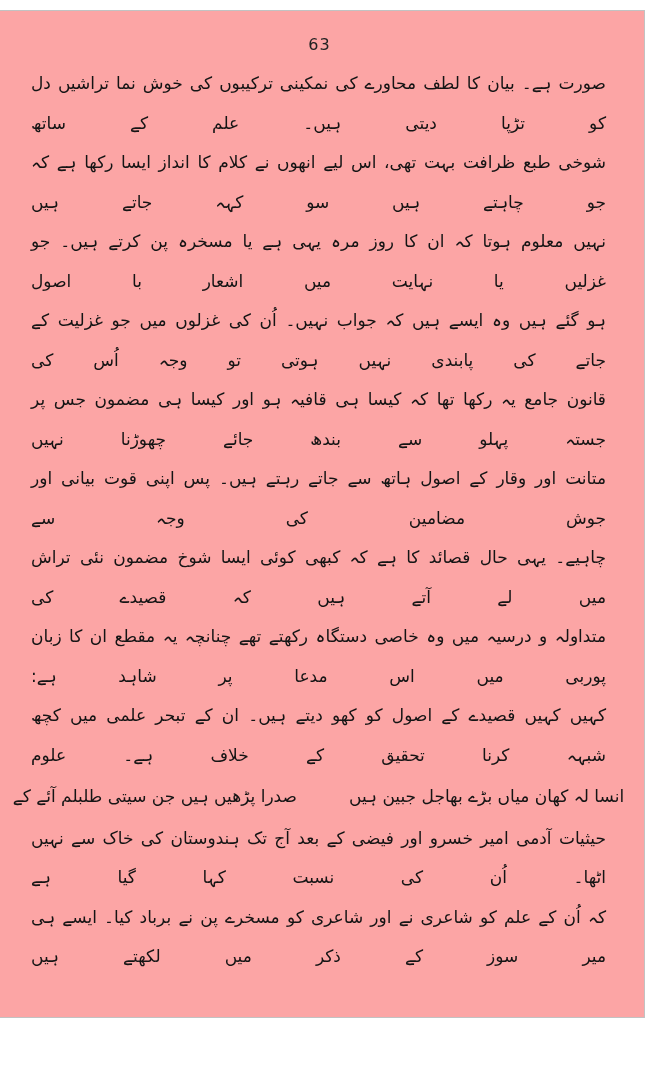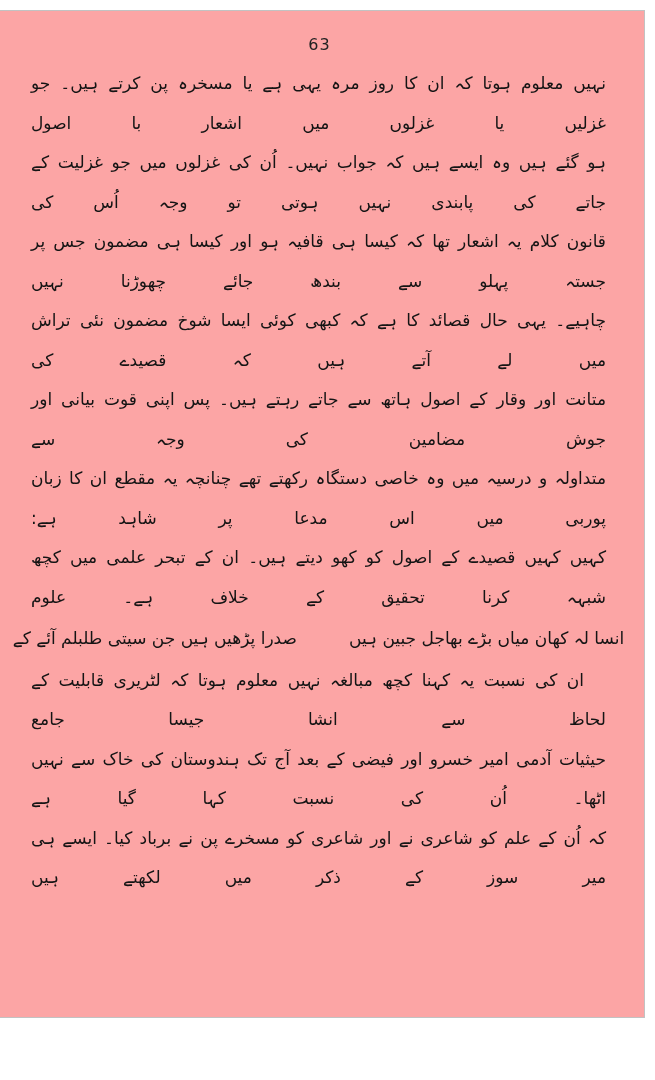--- a/index.html
+++ b/index.html
@@ -65,31 +65,32 @@
 </style>
 </head>
 <body>
 
 <div class="page">
 
   <div class="page-number">63</div>
 
   <div class="text-block">
 
-    <p class="line">نہیں معلوم ہوتا کہ ان کا روز مرہ یہی ہے یا مسخرہ پن کرتے ہیں۔ جو غزلیں یا غزلوں میں اشعار با اصول</p>
+    <p class="line">صورت ہے۔ بیان کا لطف محاورے کی نمکینی ترکیبوں کی خوش نما تراشیں دل کو تڑپا دیتی ہیں۔ علم کے ساتھ</p>
+    <p class="line">شوخی طبع ظرافت بہت تھی، اس لیے انھوں نے کلام کا انداز ایسا رکھا ہے کہ جو چاہتے ہیں سو کہہ جاتے ہیں</p>
+    <p class="line">نہیں معلوم ہوتا کہ ان کا روز مرہ یہی ہے یا مسخرہ پن کرتے ہیں۔ جو غزلیں یا نہایت میں اشعار با اصول</p>
     <p class="line">ہو گئے ہیں وہ ایسے ہیں کہ جواب نہیں۔ اُن کی غزلوں میں جو غزلیت کے جاتے کی پابندی نہیں ہوتی تو وجہ اُس کی</p>
-    <p class="line">قانون کلام یہ اشعار تھا کہ کیسا ہی قافیہ ہو اور کیسا ہی مضمون جس پر جستہ پہلو سے بندھ جائے چھوڑنا نہیں</p>
+    <p class="line">قانون جامع یہ رکھا تھا کہ کیسا ہی قافیہ ہو اور کیسا ہی مضمون جس پر جستہ پہلو سے بندھ جائے چھوڑنا نہیں</p>
+    <p class="line">متانت اور وقار کے اصول ہاتھ سے جاتے رہتے ہیں۔ پس اپنی قوت بیانی اور جوش مضامین کی وجہ سے</p>
     <p class="line">چاہیے۔ یہی حال قصائد کا ہے کہ کبھی کوئی ایسا شوخ مضمون نئی تراش میں لے آتے ہیں کہ قصیدے کی</p>
-    <p class="line">متانت اور وقار کے اصول ہاتھ سے جاتے رہتے ہیں۔ پس اپنی قوت بیانی اور جوش مضامین کی وجہ سے</p>
     <p class="line">متداولہ و درسیہ میں وہ خاصی دستگاہ رکھتے تھے چنانچہ یہ مقطع ان کا زبان پوربی میں اس مدعا پر شاہد ہے:</p>
     <p class="line">کہیں کہیں قصیدے کے اصول کو کھو دیتے ہیں۔ ان کے تبحر علمی میں کچھ شبہہ کرنا تحقیق کے خلاف ہے۔ علوم</p>
 
     <div class="verse">
       <span class="hemistich">انسا لہ کھان میاں بڑے بھاجل جبین ہیں</span>
       <span class="hemistich">صدرا پڑھیں ہیں جن سیتی طلبلم آئے کے</span>
     </div>
 
-    <p class="line indent">ان کی نسبت یہ کہنا کچھ مبالغہ نہیں معلوم ہوتا کہ لٹریری قابلیت کے لحاظ سے انشا جیسا جامع</p>
     <p class="line">حیثیات آدمی امیر خسرو اور فیضی کے بعد آج تک ہندوستان کی خاک سے نہیں اٹھا۔ اُن کی نسبت کہا گیا ہے</p>
     <p class="line">کہ اُن کے علم کو شاعری نے اور شاعری کو مسخرے پن نے برباد کیا۔ ایسے ہی میر سوز کے ذکر میں لکھتے ہیں</p>
 
   </div>
 </div>
 
 </body></html>

